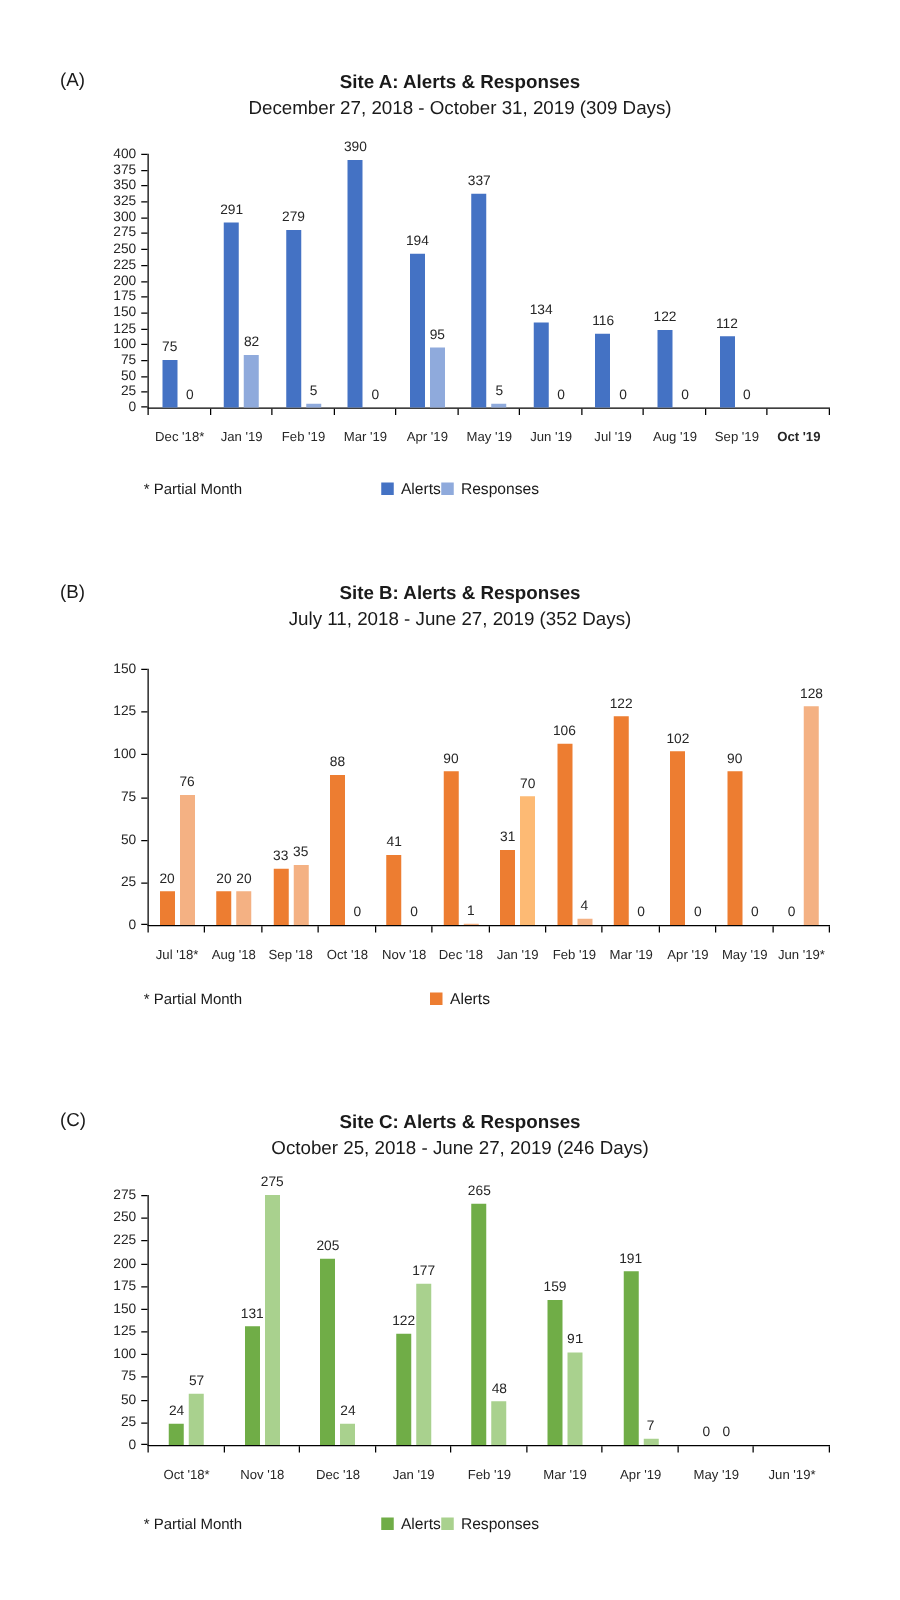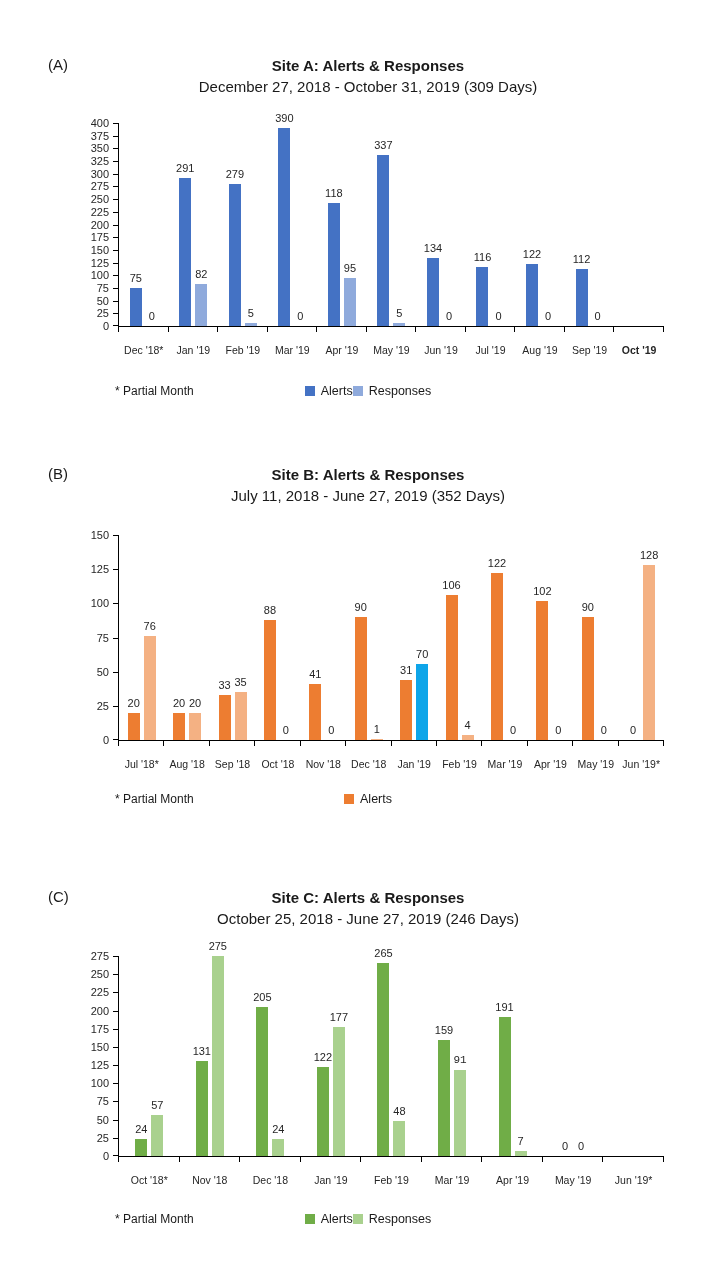--- a/index.html
+++ b/index.html
@@ -137,21 +137,21 @@
         <div class="bar-group" style="width: 9.09091%;">
           <div class="bar" style="height: 197.925px; background: rgb(68, 114, 196);">
             <div class="bar-value">390</div>
           </div>
           <div class="bar" style="height: 0px; background: rgb(143, 170, 220);">
             <div class="bar-value">0</div>
           </div>
         </div>
         <div class="bar-group" style="width: 9.09091%;">
           <div class="bar" style="height: 123.323px; background: rgb(68, 114, 196);">
-            <div class="bar-value">118</div>
+            <div class="bar-value">194</div>
           </div>
           <div class="bar" style="height: 48.2125px; background: rgb(143, 170, 220);">
             <div class="bar-value">95</div>
           </div>
         </div>
         <div class="bar-group" style="width: 9.09091%;">
           <div class="bar" style="height: 171.028px; background: rgb(68, 114, 196);">
             <div class="bar-value">337</div>
           </div>
           <div class="bar" style="height: 2.5375px; background: rgb(143, 170, 220);">
@@ -300,21 +300,21 @@
             <div class="bar-value">90</div>
           </div>
           <div class="bar" style="height: 1.36667px; background: rgb(244, 177, 131);">
             <div class="bar-value">1</div>
           </div>
         </div>
         <div class="bar-group" style="width: 8.33333%;">
           <div class="bar" style="height: 60.1333px; background: rgb(237, 125, 49);">
             <div class="bar-value">31</div>
           </div>
-          <div class="bar" style="height: 76px; background: #0ea5e9;">
+          <div class="bar" style="height: 103px; background: #fdba74;">
             <div class="bar-value">70</div>
           </div>
         </div>
         <div class="bar-group" style="width: 8.33333%;">
           <div class="bar" style="height: 144.867px; background: rgb(237, 125, 49);">
             <div class="bar-value">106</div>
           </div>
           <div class="bar" style="height: 5.46667px; background: rgb(244, 177, 131);">
             <div class="bar-value">4</div>
           </div>
@@ -457,21 +457,21 @@
             <div class="bar-value">265</div>
           </div>
           <div class="bar" style="height: 34.9091px; background: rgb(169, 209, 142);">
             <div class="bar-value">48</div>
           </div>
         </div>
         <div class="bar-group" style="width: 11.1111%;">
           <div class="bar" style="height: 115.636px; background: rgb(112, 173, 71);">
             <div class="bar-value">159</div>
           </div>
-          <div class="bar" style="height: 86px; background: rgb(169, 209, 142); font-family: Liberation Mono, monospace;">
+          <div class="bar" style="height: 74px; background: rgb(169, 209, 142); font-family: Liberation Mono, monospace;">
             <div class="bar-value">91</div>
           </div>
         </div>
         <div class="bar-group" style="width: 11.1111%;">
           <div class="bar" style="height: 138.909px; background: rgb(112, 173, 71);">
             <div class="bar-value">191</div>
           </div>
           <div class="bar" style="height: 5.09091px; background: rgb(169, 209, 142);">
             <div class="bar-value">7</div>
           </div>

